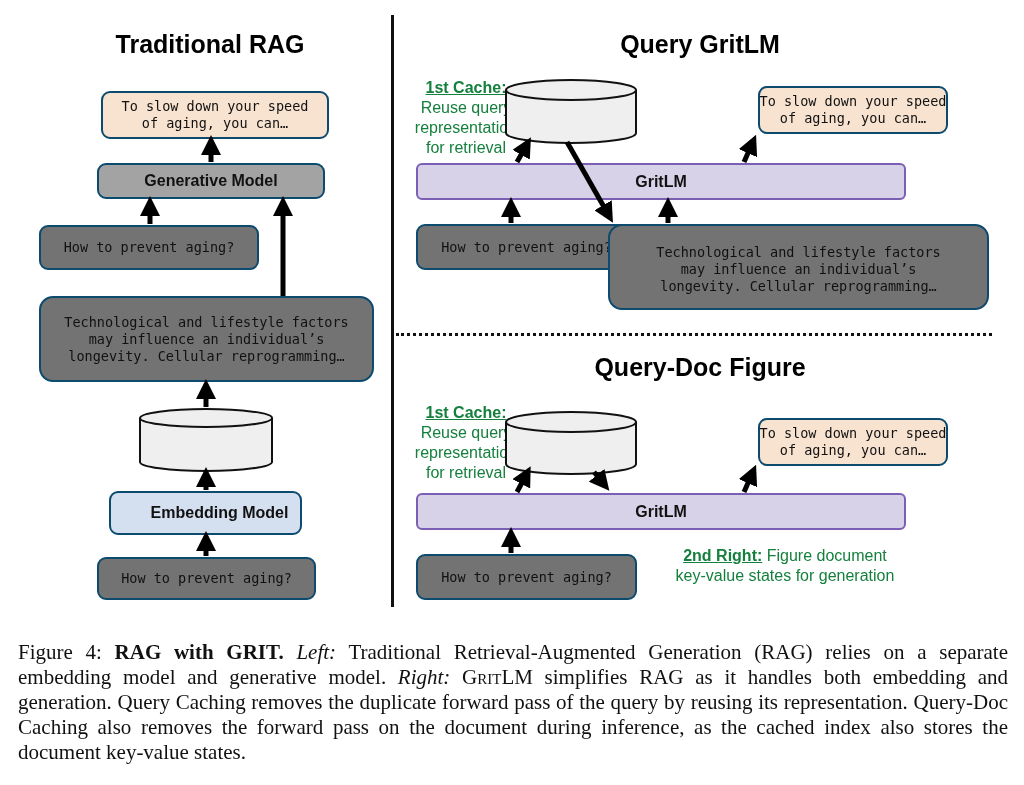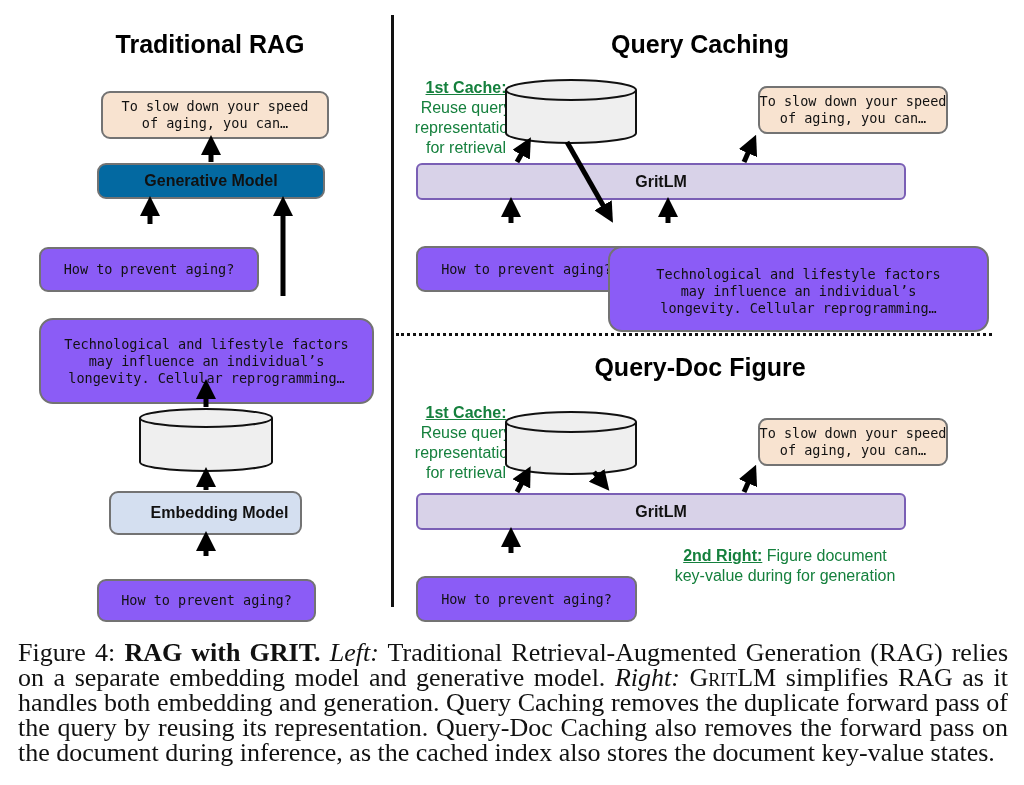--- a/index.html
+++ b/index.html
@@ -1,30 +1,30 @@
 <!DOCTYPE html>
 <html><head>
 <meta charset="utf-8">
 <style>
   html, body { margin:0; padding:0; background:#ffffff; }
   body { width:1024px; height:785px; position:relative; overflow:hidden; font-family:"Liberation Sans", sans-serif; color:#000; }
   .abs { position:absolute; }
   .title { position:absolute; font-family:"Liberation Sans", sans-serif; font-weight:bold; font-size:25px; text-align:center; white-space:nowrap; }
-  .box { position:absolute; box-sizing:border-box; border:2px solid #737373; border-radius:9px; display:flex; align-items:center; justify-content:center; text-align:center; }
+  .box { position:absolute; box-sizing:border-box; border:2px solid #0c4a6e; border-radius:9px; display:flex; align-items:center; justify-content:center; text-align:center; }
   .mono { font-family:"DejaVu Sans Mono", monospace; font-size:13.5px; line-height:17px; white-space:pre; color:#111; }
   .model { font-family:"Liberation Sans", sans-serif; font-weight:bold; font-size:16px; color:#111; }
-  .text-box { background:#8b5cf6;margin-top:22px; }
+  .text-box { background:#737373; }
   .out-box { background:#f8e3d0; }
-  .gen-box { background:#0369a1; }
+  .gen-box { background:#a3a3a3; }
   .emb-box { background:#d4dff0; }
   .grit-box { background:#d8d2e8; border-color:#7a5fb5; border-width:2.5px; border-radius:6px; }
   .note { position:absolute; font-family:"Liberation Sans", sans-serif; font-size:16px; line-height:20px; text-align:center; white-space:nowrap; color:#15803d; }
   .note u { font-weight:bold; }
   svg.overlay { position:absolute; left:0; top:0; width:1024px; height:610px; pointer-events:none; }
-  .caption { position:absolute; left:18px; top:640px; width:990px; font-family:"Liberation Serif", serif; font-size:26px; line-height:25px; color:#111; }
+  .caption { position:absolute; left:18px; top:640px; width:990px; font-family:"Liberation Serif", serif; font-size:21px; line-height:25px; color:#111; }
   .caption p { margin:0; text-align:justify; }
   .sc { font-variant:small-caps; }
 </style>
 </head>
 <body>
 
 <div class="abs" style="left:391px; top:15px; width:3px; height:592px; background:#111;"></div>
 <div class="abs" style="left:396px; top:333px; width:596px; height:0; border-top:3px dotted #111;"></div>
 
 <div class="title" style="left:100px; top:30px; width:220px;">Traditional RAG</div>
@@ -34,21 +34,21 @@
 <div class="box gen-box model" style="left:97px; top:163px; width:228px; height:36px;">Generative Model</div>
 <div class="box text-box mono" style="left:39px; top:225px; width:220px; height:45px;">How to prevent aging?</div>
 <div class="box text-box mono" style="left:39px; top:296px; width:335px; height:86px; border-radius:14px;">Technological and lifestyle factors
 may influence an individual’s
 longevity. Cellular reprogramming…</div>
 <div class="box emb-box model" style="left:109px; top:491px; width:193px; height:44px;padding-left:28px;">Embedding Model</div>
 <div class="box text-box mono" style="left:97px; top:557px; width:219px; height:43px;">How to prevent aging?</div>
 
 <div class="abs model" style="left:140px; top:433px; width:132px; text-align:center;">Index</div>
 
-<div class="title" style="left:580px; top:30px; width:240px;">Query Caching</div>
+<div class="title" style="left:580px; top:30px; width:240px;">Query GritLM</div>
 
 <div class="note" style="left:406px; top:78px; width:120px;">
   <div><u>1st Cache:</u></div>
   <div style="white-space:pre;">Reuse query
 representation
 for retrieval</div>
 </div>
 <div class="abs model" style="left:506px; top:106px; width:130px; text-align:center;">Index</div>
 <div class="box out-box mono" style="left:758px; top:86px; width:190px; height:48px;">To slow down your speed
 of aging, you can…</div>
@@ -66,21 +66,21 @@
 representation
 for retrieval</div>
 </div>
 <div class="abs model" style="left:506px; top:438px; width:130px; text-align:center;">Index</div>
 <div class="box out-box mono" style="left:758px; top:418px; width:190px; height:48px;">To slow down your speed
 of aging, you can…</div>
 <div class="box grit-box model" style="left:416px; top:493px; width:490px; height:37px;">GritLM</div>
 <div class="box text-box mono" style="left:416px; top:554px; width:221px; height:46px;">How to prevent aging?</div>
 <div class="note" style="left:655px; top:546px; width:260px;">
   <div><u>2nd Right:</u><span> Figure document</span></div>
-  <div>key-value during for generation</div>
+  <div>key-value states for generation</div>
 </div>
 
 <svg class="overlay" viewBox="0 0 1024 610">
   <defs>
     <marker id="ah" markerWidth="4" markerHeight="4" refX="2" refY="2" orient="auto" markerUnits="strokeWidth">
       <path d="M0,0 L4,2 L0,4 z" fill="#000"></path>
     </marker>
   </defs>
 
   <g>

